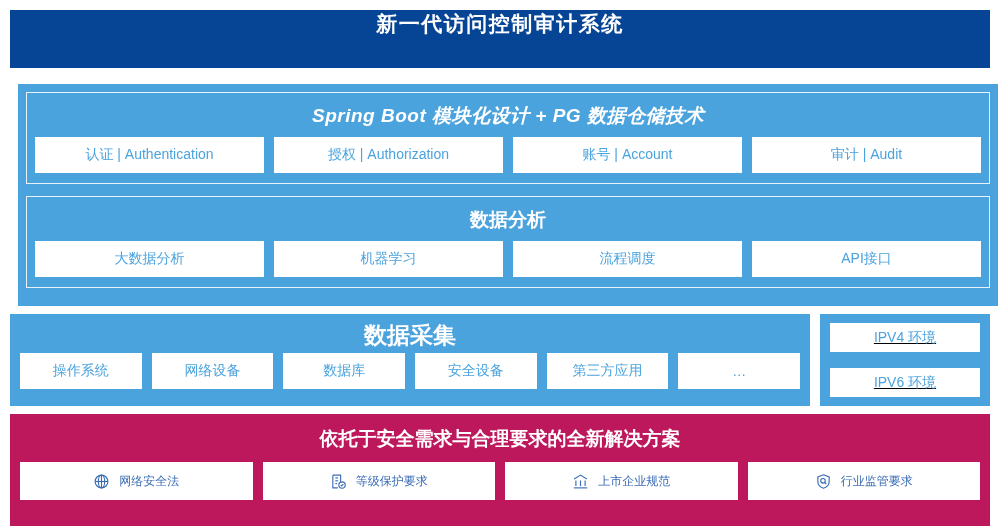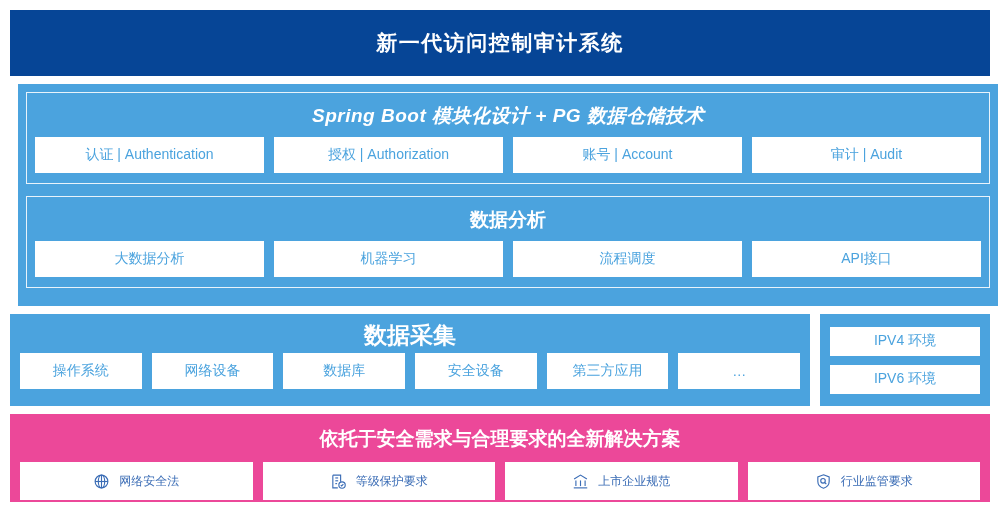--- a/index.html
+++ b/index.html
@@ -21,24 +21,24 @@
     box-sizing: border-box;
     padding: 0 10px;
   }
 
   
   .title-bar {
     position: absolute;
     left: 10px;
     top: 10px;
     width: 980px;
-    height: 66px;
+    height: 58px;
     background: #064596;
     display: flex;
-    align-items: center;
+    align-items: flex-start;
     justify-content: center;
   }
   .title-bar .title-text {
     color: #ffffff;
     font-size: 21px;
     font-weight: bold;
     letter-spacing: 1.5px;
   }
 
   
@@ -109,42 +109,43 @@
     line-height: 26px;
     padding: 2px 0 5px 0;
   }
   .env-block {
     flex: 1 1 auto;
     background: #4ba3de;
     box-sizing: border-box;
     padding: 9px 10px;
     display: flex;
     flex-direction: column;
-    justify-content: center;
+    justify-content: space-between;
     gap: 9px;
+    text-decoration: underline;
   }
   .env-chip {
     background: #ffffff;
     height: 29px;
     display: flex;
     align-items: center;
     justify-content: center;
     color: #4ba3de;
     font-size: 14px;
     white-space: nowrap;
   }
 
   
   .solution-block {
     position: absolute;
     left: 10px;
     top: 414px;
     width: 980px;
-    height: 88px;
-    background: #ec4899;
+    height: 112px;
+    background: #be185d;
     box-sizing: border-box;
     padding: 8px 10px 12px 10px;
   }
   .solution-block .panel-heading {
     font-size: 19px;
     line-height: 30px;
     padding: 2px 0 8px 0;
   }
   .sol-chip {
     flex: 1 1 0;

